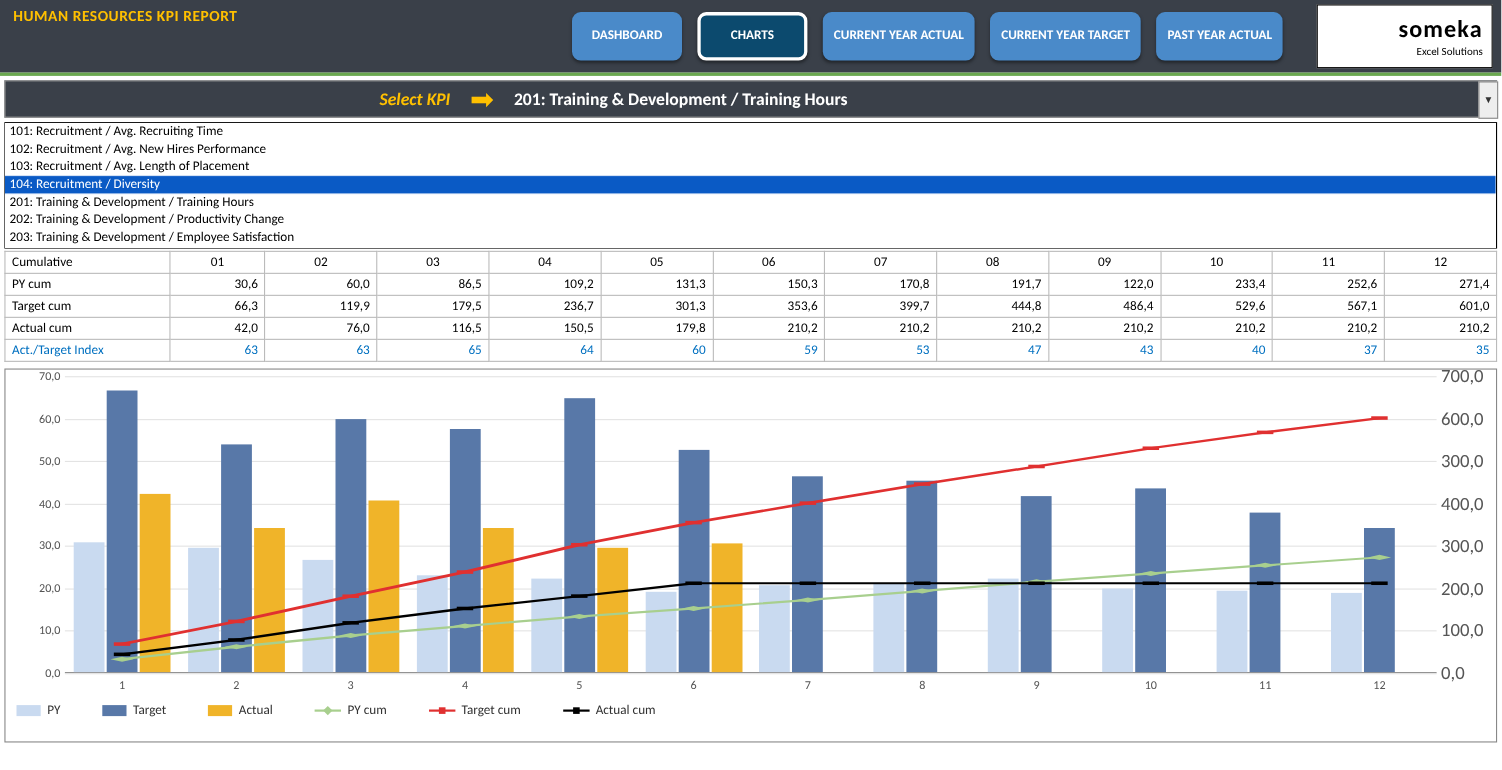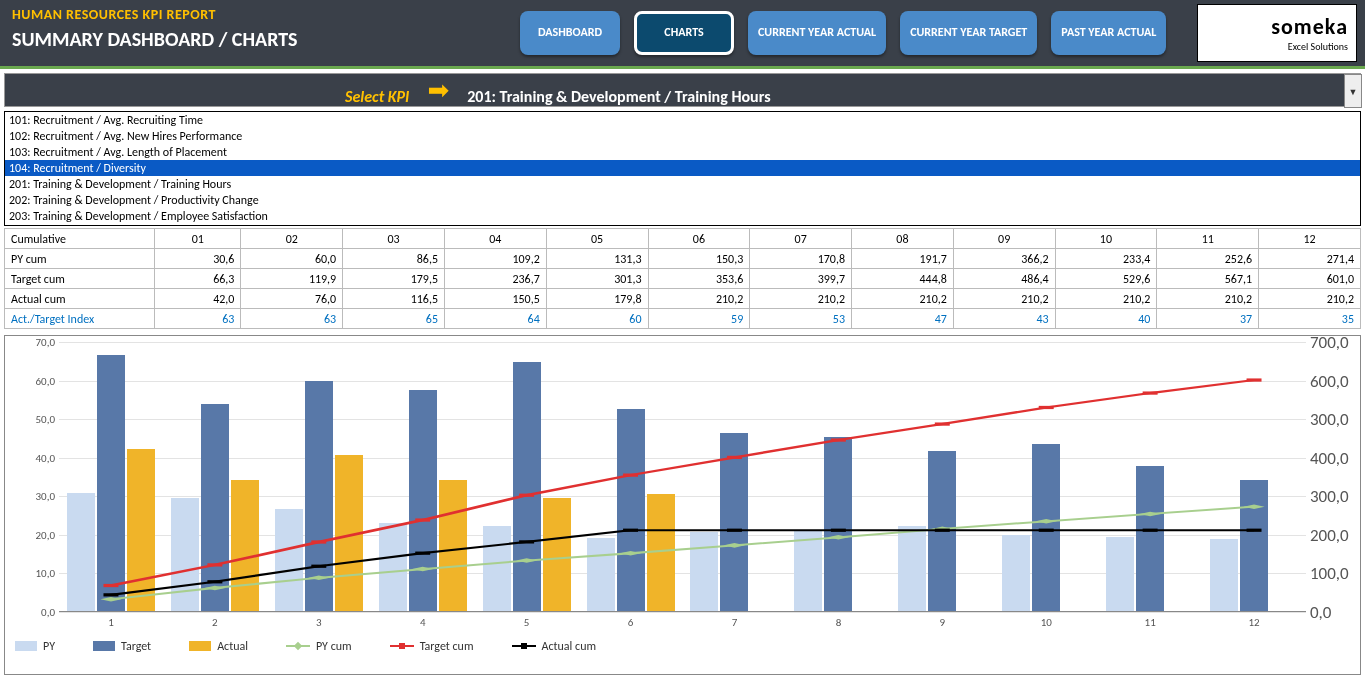--- a/index.html
+++ b/index.html
@@ -8,21 +8,21 @@
 .header-left { padding: 6px 12px; flex: 0 0 520px; }
 .title-main { color: #ffc000; font-weight: bold; font-size: 14px; letter-spacing: 0.5px; }
 .title-sub { color: #fff; font-size: 20px; font-weight: 600; margin-top: 4px; }
 .nav-buttons { display: flex; gap: 14px; align-items: center; flex: 1; }
 .nav-btn { background: #4a8ac9; color: #fff; border-radius: 8px; padding: 4px 10px; text-align: center; font-weight: bold; font-size: 12px; line-height: 1.1; min-width: 100px; height: 44px; display: flex; align-items: center; justify-content: center; cursor: pointer; box-shadow: 0 2px 3px rgba(0,0,0,.4); }
 .nav-btn.active { background: #0c4a6e; border: 3px solid #fff; }
 .logo { flex: 0 0 160px; background: #fff; margin: 4px 8px; border: 1px solid #000; display: flex; flex-direction: column; justify-content: center; align-items: flex-end; padding: 4px 8px; }
 .logo-big { font-size: 22px; font-weight: bold; letter-spacing: 1px; color: #000; }
 .logo-small { font-size: 10px; color: #000; }
 .green-line { height: 3px; background: #6aa84f; }
-.select-bar { background: #3a4049; color: #fff; display: flex; align-items: flex-end; height: 34px; margin: 4px; border: 1px solid #999; position: relative; }
+.select-bar { background: #3a4049; color: #fff; display: flex; align-items: center; height: 34px; margin: 4px; border: 1px solid #999; position: relative; }
 .select-label { color: #ffc000; font-style: italic; font-weight: bold; margin-left: 340px; font-size: 16px; }
 .arrow-icon { color: #ffc000; font-size: 26px; margin: 0 18px; }
 .select-value { color: #fff; font-weight: bold; font-size: 16px; }
 .drop-toggle { position: absolute; right: -2px; top: 0; width: 18px; height: 34px; background: #eee; border: 1px solid #888; display: flex; align-items: center; justify-content: center; font-size: 9px; color: #333; cursor: pointer; }
 .dropdown { border: 1px solid #000; margin: 0 4px 2px 4px; background: #fff; height: 115px; overflow-y: scroll; }
 .dropdown-item { padding: 1px 4px; font-size: 12px; cursor: pointer; }
 .dropdown-item.sel { background: #0a5ac5; color: #fff; }
 .data-table { width: calc(100% - 8px); margin: 2px 4px; border-collapse: collapse; font-size: 12px; }
 .data-table th, .data-table td { border: 1px solid #bbb; padding: 2px 6px; text-align: right; height: 20px; }
 .data-table th:first-child, .data-table td:first-child { text-align: left; width: 150px; }
@@ -56,21 +56,20 @@
 .ln.g { border-color: #a8cf8e; } .ln.g::after { background: #a8cf8e; transform: rotate(45deg); }
 .ln.r { border-color: #e03030; } .ln.r::after { background: #e03030; }
 .ln.k { border-color: #000; } .ln.k::after { background: #000; }
 </style>
 </head>
 <body>
 
 <div class="header-bar">
   <div class="header-left">
     <div class="title-main">HUMAN RESOURCES KPI REPORT</div>
-    <div class="title-sub">SUMMARY DASHBOARD / CHARTS</div>
   </div>
   <div class="nav-buttons">
     <div class="nav-btn">DASHBOARD</div>
     <div class="nav-btn active">CHARTS</div>
     <div class="nav-btn">CURRENT YEAR ACTUAL</div>
     <div class="nav-btn">CURRENT YEAR TARGET</div>
     <div class="nav-btn">PAST YEAR ACTUAL</div>
   </div>
   <div class="logo">
     <div class="logo-big">someka</div>
@@ -119,21 +118,21 @@
       <tr class="">
         <td>PY cum</td>
         <td>30,6</td>
         <td>60,0</td>
         <td>86,5</td>
         <td>109,2</td>
         <td>131,3</td>
         <td>150,3</td>
         <td>170,8</td>
         <td>191,7</td>
-        <td>366,2</td>
+        <td>122,0</td>
         <td>233,4</td>
         <td>252,6</td>
         <td>271,4</td>
       </tr>
       <tr class="">
         <td>Target cum</td>
         <td>66,3</td>
         <td>119,9</td>
         <td>179,5</td>
         <td>236,7</td>

